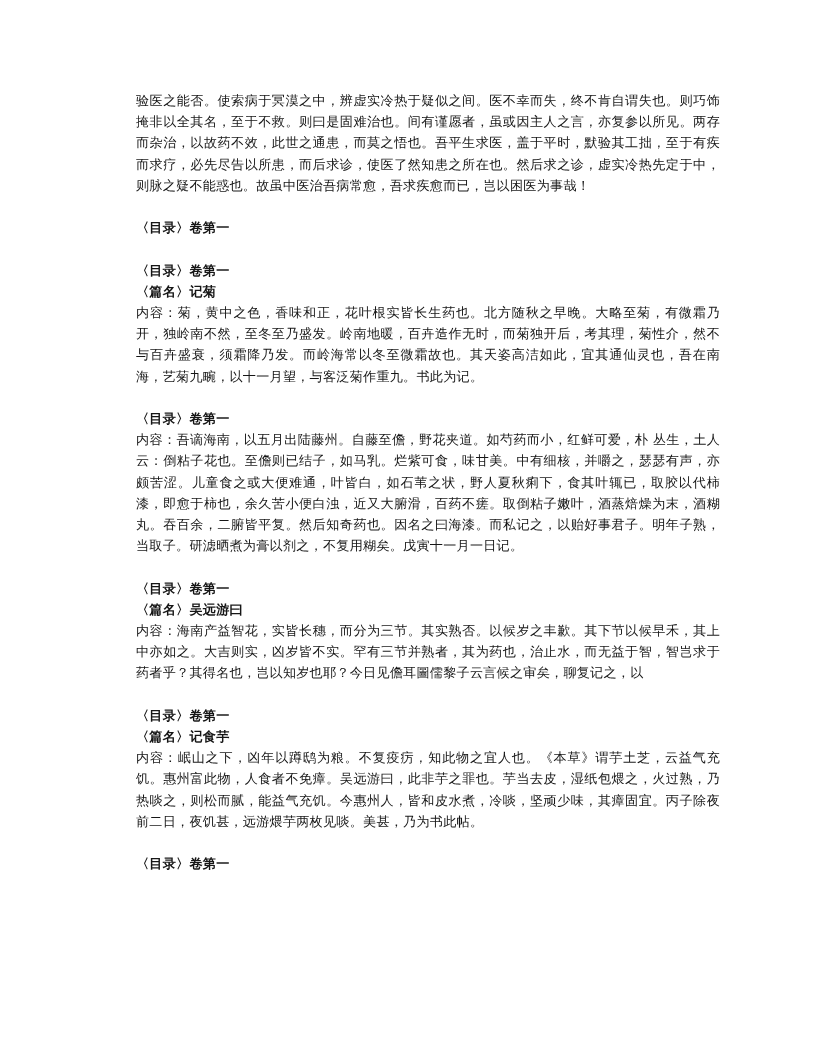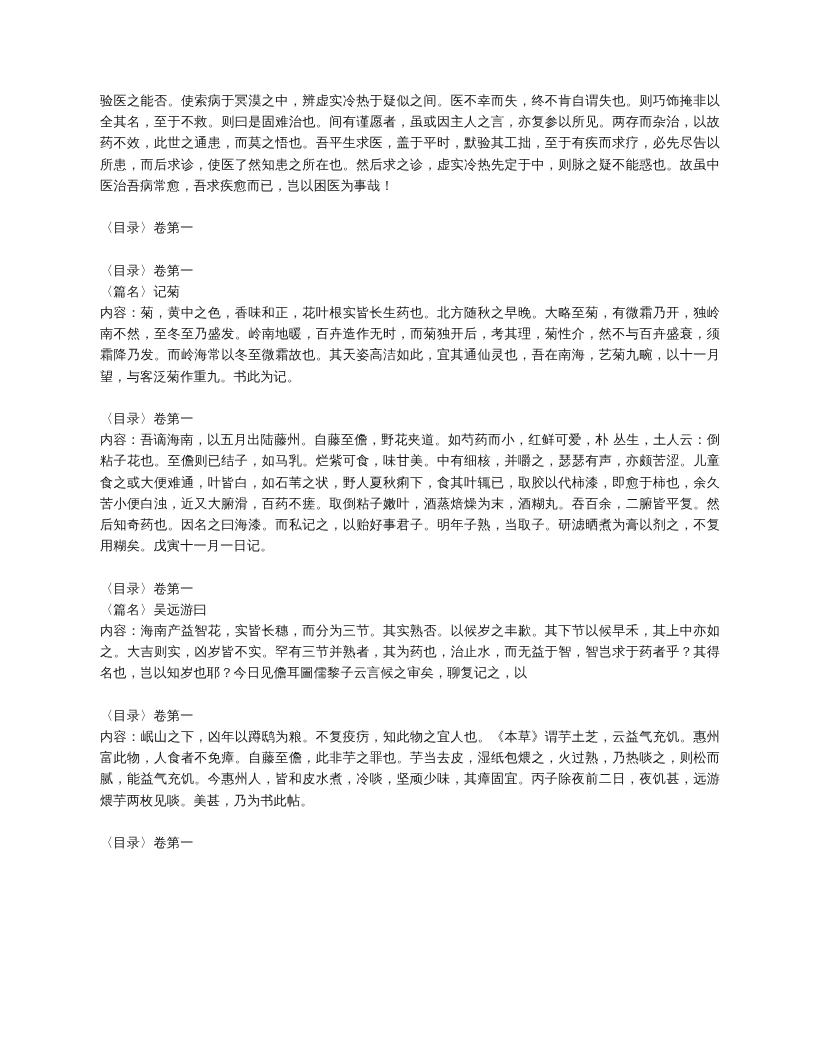--- a/index.html
+++ b/index.html
@@ -22,37 +22,39 @@
     height: 1056px;
     box-sizing: border-box;
     padding: 90px 96px 40px 100px;
   }
   .doc-body {
     font-size: 13.1px;
     line-height: 21.2px;
     text-align: justify;
     text-justify: inter-character;
     letter-spacing: 0.02em;
+    margin-left: 36px;
   }
   .para {
     margin: 0;
     text-align: justify;
     text-justify: inter-character;
     word-break: break-all;
   }
   .block-gap {
     height: 21.2px;
   }
   .section {
     margin: 0;
   }
   .meta-line {
     margin: 0;
     white-space: nowrap;
     text-align: left;
+    font-weight: bold;
   }
   .content-line {
     margin: 0;
     text-align: justify;
     text-justify: inter-character;
     word-break: break-all;
   }
   .tail {
     text-align: left;
   }
@@ -91,21 +93,22 @@
     <div class="section">
       <p class="meta-line">〈目录〉卷第一</p>
       <p class="meta-line">〈篇名〉吴远游曰</p>
       <p class="content-line"><span>内容：</span><span>海南产益智花，实皆长穗，而分为三节。其实熟否。以候岁之丰歉。其下节以候早禾，其上中亦如之。大吉则实，凶岁皆不实。罕有三节并熟者，其为药也，治止水，而无益于智，智岂求于药者乎？其得名也，岂以知岁也耶？今日见儋耳圖儒黎子云言候之审矣，聊复记之，以</span></p>
     </div>
 
     <div class="block-gap"></div>
 
     <div class="section">
       <p class="meta-line">〈目录〉卷第一</p>
-      <p class="content-line"><span>内容：</span><span>岷山之下，凶年以蹲鸱为粮。不复疫疠，知此物之宜人也。《本草》谓芋土芝，云益气充饥。惠州富此物，人食者不免瘴。自藤至儋，此非芋之罪也。芋当去皮，湿纸包煨之，火过熟，乃热啖之，则松而腻，能益气充饥。今惠州人，皆和皮水煮，冷啖，坚顽少味，其瘴固宜。丙子除夜前二日，夜饥甚，远游煨芋两枚见啖。美甚，乃为书此帖。</span></p>
+      <p class="meta-line">〈篇名〉记食芋</p>
+      <p class="content-line"><span>内容：</span><span>岷山之下，凶年以蹲鸱为粮。不复疫疠，知此物之宜人也。《本草》谓芋土芝，云益气充饥。惠州富此物，人食者不免瘴。吴远游曰，此非芋之罪也。芋当去皮，湿纸包煨之，火过熟，乃热啖之，则松而腻，能益气充饥。今惠州人，皆和皮水煮，冷啖，坚顽少味，其瘴固宜。丙子除夜前二日，夜饥甚，远游煨芋两枚见啖。美甚，乃为书此帖。</span></p>
     </div>
 
     <div class="block-gap"></div>
 
     <p class="meta-line tail">〈目录〉卷第一</p>
 
   </div>
 </div>
 
 </body></html>

